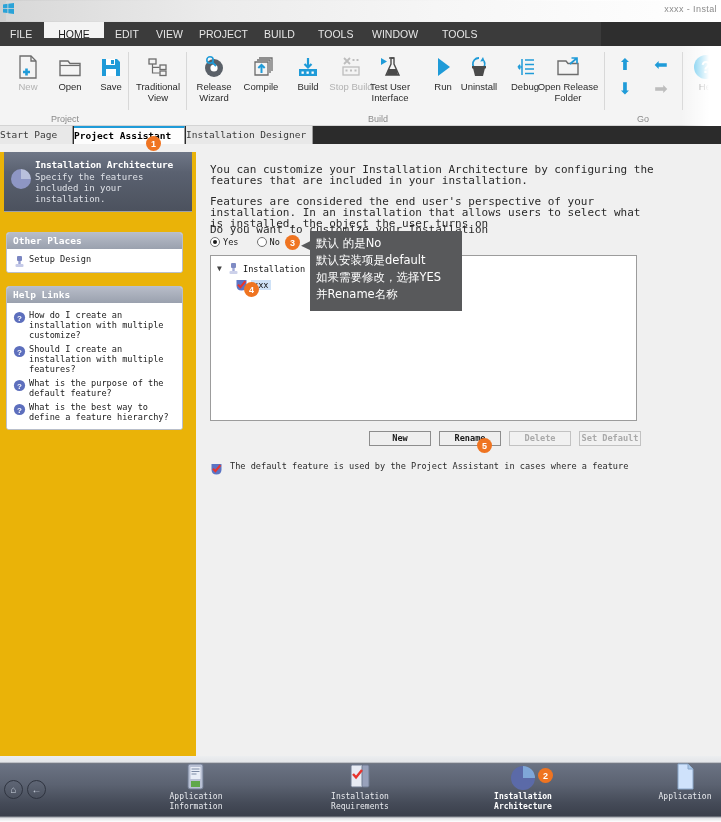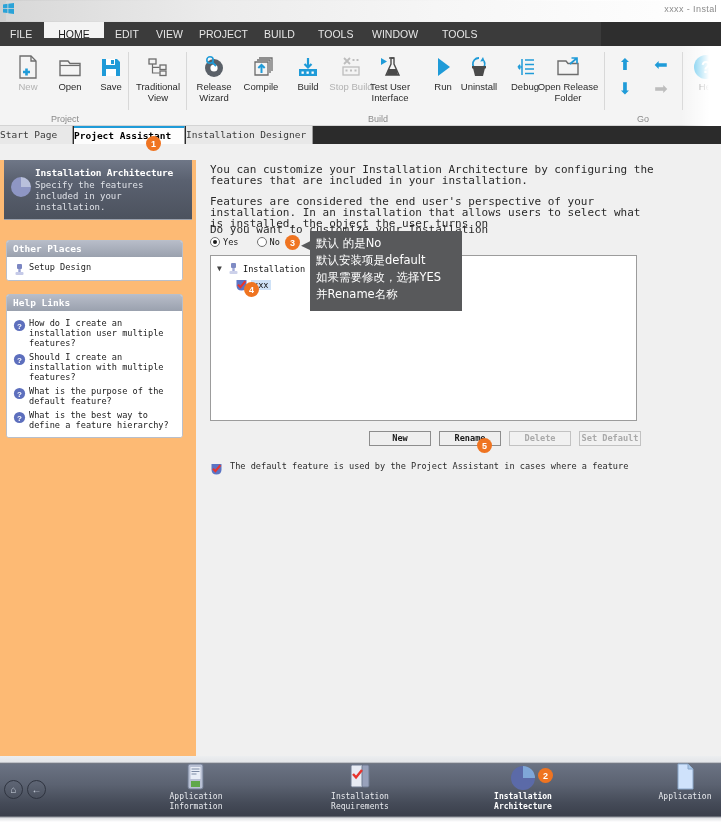--- a/index.html
+++ b/index.html
@@ -109,22 +109,22 @@
   }
 
   
   .workspace {
     position: absolute; left: 0; top: 144px; width: 721px; height: 612px;
     background: #f0f0f0;
   }
 
   
   .left-col {
-    position: absolute; left: 0; top: 16px; width: 196px; height: 612px;
-    background: #fdba74;
+    position: absolute; left: 0; top: 8px; width: 196px; height: 612px;
+    background: #eab308;
   }
   .arch-header {
     position: absolute; left: 4px; top: 0px; width: 188px; height: 60px;
     background: linear-gradient(to bottom, #6f7787 0%, #5a6170 35%, #4c525e 100%);
     border-bottom: 1px solid #9aa0ac;
   }
   .arch-header .hicon {
     position: absolute; left: 6px; top: 16px; width: 22px; height: 22px;
   }
   .arch-title {
@@ -517,21 +517,21 @@
       <div class="panel" style="top:134px">
         <div class="panel-head">Help Links</div>
         <div class="panel-body" style="padding-top:7px;padding-bottom:7px">
           <div class="plink">
             <span class="pico">
               <svg width="13" height="13" viewBox="0 0 13 13">
                   <circle cx="6.5" cy="6.5" r="5.6" fill="#5d6fbd"></circle>
                   <text x="6.5" y="9.6" font-size="8" font-family="Liberation Sans, sans-serif" fill="#ffffff" text-anchor="middle" font-weight="bold">?</text>
                 </svg>
             </span>
-            <span class="ptxt">How do I create an installation user multiple features?</span>
+            <span class="ptxt">How do I create an installation with multiple customize?</span>
           </div>
           <div class="plink">
             <span class="pico">
               <svg width="13" height="13" viewBox="0 0 13 13">
                   <circle cx="6.5" cy="6.5" r="5.6" fill="#5d6fbd"></circle>
                   <text x="6.5" y="9.6" font-size="8" font-family="Liberation Sans, sans-serif" fill="#ffffff" text-anchor="middle" font-weight="bold">?</text>
                 </svg>
             </span>
             <span class="ptxt">Should I create an installation with multiple features?</span>
           </div>

